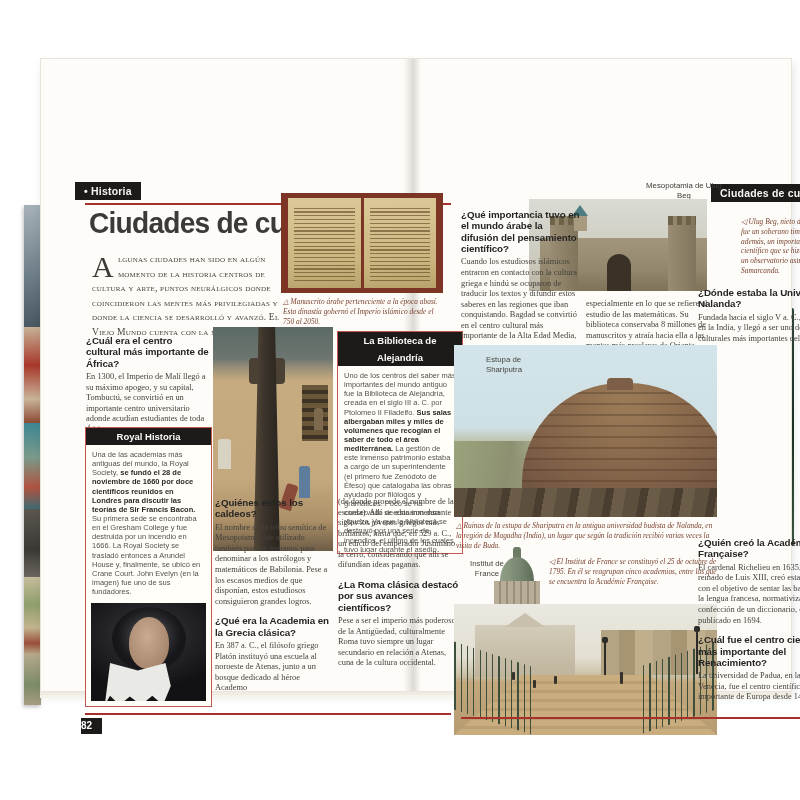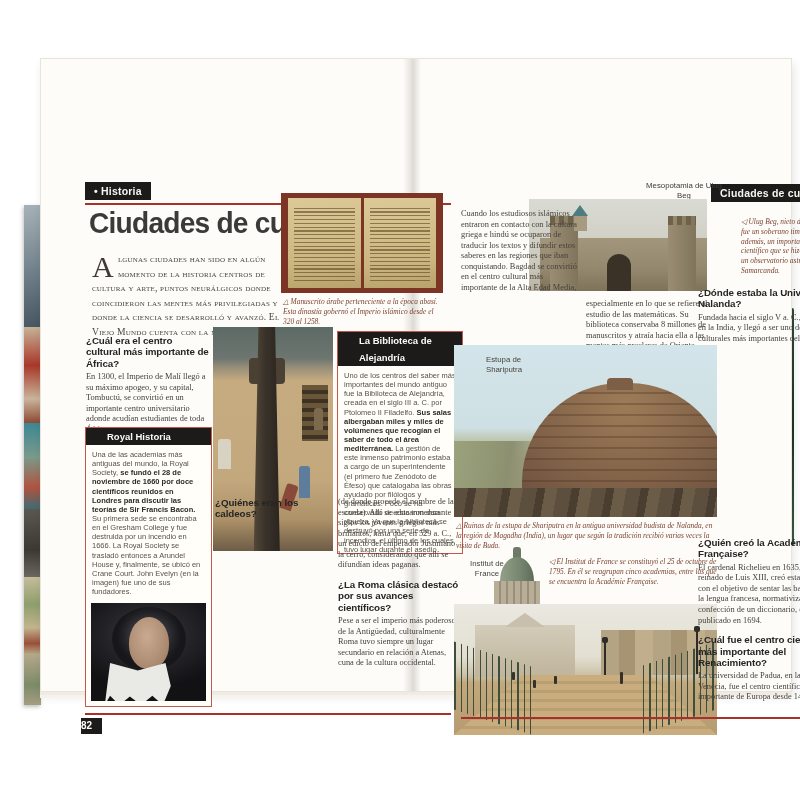--- a/index.html
+++ b/index.html
@@ -26,28 +26,28 @@
 
   
   .tab{position:absolute;background:#1d1b19;color:#f6f5f2;font:bold 10.5px/18px "Liberation Sans",sans-serif;
        padding:0 9px;letter-spacing:.2px;white-space:nowrap;}
   .rule{position:absolute;height:2px;background:#a8302a;}
   .q-head{font:bold 9.8px/1.16 "Liberation Sans",sans-serif;color:#262524;margin:0 0 3px 0;letter-spacing:-.1px;}
   .body-serif{font:8.4px/1.26 "Liberation Serif",serif;color:#45423d;margin:0;}
   .sec{margin-bottom:8px;}
   .caption{font:italic 7.4px/1.32 "Liberation Serif",serif;color:#7c4332;margin:0;}
   .box{position:absolute;border:1px solid #c4574d;background:#fffef9;display:flex;flex-direction:column;overflow:hidden;}
-  .box-header{background:#1d1b19;color:#fbfaf7;font:bold 9.5px/17px "Liberation Sans",sans-serif;padding:0 21px;flex:0 0 17px;}
+  .box-header{background:#1d1b19;color:#fbfaf7;font:bold 9.5px/17px "Liberation Sans",sans-serif;padding:0 14px;flex:0 0 17px;text-align:center;}
   .box-body{font:7.5px/1.22 "Liberation Sans",sans-serif;color:#57524b;padding:5px 6px 3px 6px;margin:0;}
   .box-bold{font-weight:bold;color:#2d2a27;}
   .badge{position:absolute;background:#1d1b19;color:#fff;font:bold 10px/16px "Liberation Sans",sans-serif;
          width:21px;height:16px;}
 
   
-  #tab-historia{left:44px;top:123px;}
+  #tab-historia{left:34px;top:123px;}
   #rule-left{left:44px;top:144px;width:366px;}
   #title{position:absolute;left:48px;top:150px;font:bold 29px/1 "Liberation Sans",sans-serif;color:#3c3a38;
          letter-spacing:-.8px;transform:scaleX(.97);transform-origin:left;}
   #intro{position:absolute;left:51px;top:193px;width:198px;font:9.6px/1.52 "Liberation Serif",serif;
          font-variant:small-caps;color:#4a463f;letter-spacing:.2px;}
   #intro .dropcap{float:left;font:400 30px/26px "Liberation Serif",serif;color:#3e3a35;margin:2px 4px 0 0;font-variant:normal;}
   #fig-manuscript{position:absolute;left:240px;top:134px;width:162px;height:100px;background:#7c3425;
                   display:flex;gap:3px;padding:5px 7px;box-sizing:border-box;}
   .ms-page{flex:1;background:linear-gradient(175deg,#dcc998 0%,#cbb680 70%,#b9a26c 100%);position:relative;}
   .ms-page::before{content:"";position:absolute;inset:7px 6px;
@@ -178,21 +178,21 @@
     <div id="title">Ciudades de cultura</div>
 
     <div id="intro">
       <span class="dropcap">A</span><span>lgunas ciudades han sido en algún momento de la historia centros de cultura y arte, puntos neurálgicos donde coincidieron las mentes más privilegiadas y donde la ciencia se desarrolló y avanzó. El Viejo Mundo cuenta con la mayoría de ellas.</span>
     </div>
 
     <div id="fig-manuscript">
       <div class="ms-page"></div>
       <div class="ms-page"></div>
     </div>
-    <p class="caption" id="cap-manuscript">△ Manuscrito árabe perteneciente a la época abasí. Esta dinastía gobernó el Imperio islámico desde el 320 al 1258.</p>
+    <p class="caption" id="cap-manuscript">△ Manuscrito árabe perteneciente a la época abasí. Esta dinastía gobernó el Imperio islámico desde el 750 al 2050.</p>
 
     <div id="col1-africa">
       <p class="q-head">¿Cuál era el centro cultural más importante de África?</p>
       <p class="body-serif">En 1300, el Imperio de Malí llegó a su máximo apogeo, y su capital, Tombuctú, se convirtió en un importante centro universitario adonde acudían estudiantes de toda África.</p>
     </div>
 
     <div class="box" id="box-rs">
       <div class="box-header">Royal Historia</div>
       <p class="box-body"><span>Una de las academias más antiguas del mundo, la Royal Society, </span><span class="box-bold">se fundó el 28 de noviembre de 1660 por doce científicos reunidos en Londres para discutir las teorías de Sir Francis Bacon.</span><span> Su primera sede se encontraba en el Gresham College y fue destruida por un incendio en 1666. La Royal Society se trasladó entonces a Arundel House y, finalmente, se ubicó en Crane Court. John Evelyn (en la imagen) fue uno de sus fundadores.</span></p>
       <div id="portrait">
@@ -207,21 +207,26 @@
       <div class="column"></div>
       <div class="shelf"></div>
       <div class="fig-person p1"></div>
       <div class="fig-person p2"></div>
       <div class="fig-person p3"></div>
       <div class="fig-person p4"></div>
     </div>
 
     <div id="col2-flow">
       <div class="sec">
-        <p class="q-head">¿Quiénes eran los caldeos?</p>
+        <p class="q-head">¿Quiénes estos los caldeos?</p>
+        <p class="body-serif">El nombre de la tribu semítica de Mesopotamia fue utilizado también por los romanos para denominar a los astrólogos y matemáticos de Babilonia. Pese a los escasos medios de que disponían, estos estudiosos consiguieron grandes logros.</p>
+      </div>
+      <div class="sec">
+        <p class="q-head">¿Qué era la Academia en la Grecia clásica?</p>
+        <p class="body-serif">En 387 a. C., el filósofo griego Platón instituyó una escuela al noroeste de Atenas, junto a un bosque dedicado al héroe Academo</p>
       </div>
     </div>
 
     <div class="box" id="box-alex">
       <div class="box-header">La Biblioteca de Alejandría</div>
       <p class="box-body"><span>Uno de los centros del saber más importantes del mundo antiguo fue la Biblioteca de Alejandría, creada en el siglo III a. C. por Ptolomeo II Filadelfo. </span><span class="box-bold">Sus salas albergaban miles y miles de volúmenes que recogían el saber de todo el área mediterránea.</span><span> La gestión de este inmenso patrimonio estaba a cargo de un superintendente (el primero fue Zenódoto de Éfeso) que catalogaba las obras ayudado por filólogos y gramáticos. Poco se ha conservado de esta inmensa riqueza, ya que la biblioteca se destruyó por una serie de incendios, el último de los cuales tuvo lugar durante el asedio musulmán del año 642.</span></p>
     </div>
 
     <div id="col3-flow">
       <div class="sec">
@@ -241,20 +246,21 @@
     <div id="obs-label">Mesopotamia de Ulug Beg</div>
     <div id="fig-observatory">
       <div class="wall"></div>
       <div class="tower t1"></div>
       <div class="tower t2"></div>
       <div class="portal"></div>
       <div class="minidome"></div>
     </div>
 
     <div id="arabe-col1">
+      <p class="q-head">¿Qué importancia tuvo en el mundo árabe la difusión del pensamiento científico?</p>
       <p class="body-serif">Cuando los estudiosos islámicos entraron en contacto con la cultura griega e hindú se ocuparon de traducir los textos y difundir estos saberes en las regiones que iban conquistando. Bagdad se convirtió en el centro cultural más importante de la Alta Edad Media,</p>
     </div>
     <p class="body-serif" id="arabe-col2">especialmente en lo que se refiere al estudio de las matemáticas. Su biblioteca conservaba 8 millones de manuscritos y atraía hacia ella a las mentes más preclaras de Oriente.</p>
 
     <p class="caption" id="cap-ulugbeg">◁ Ulug Beg, nieto de Tamerlán, fue un soberano timúrida, pero, además, un importante científico que se hizo construir un observatorio astronómico en Samarcanda.</p>
 
     <div id="nalanda-flow">
       <p class="q-head">¿Dónde estaba la Universidad de Nalanda?</p>
       <p class="body-serif">Fundada hacia el siglo V a. C., se encontraba en la India, y llegó a ser uno de los centros culturales más importantes del mundo.</p>
     </div>

